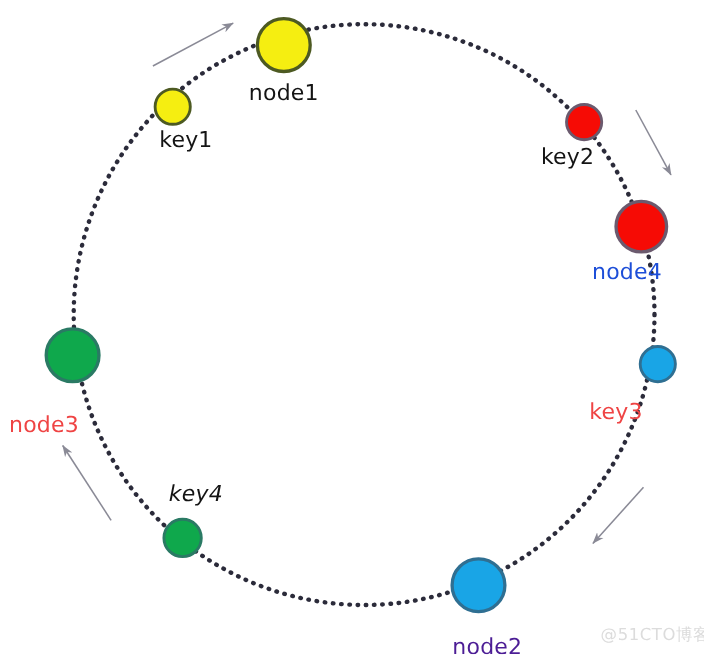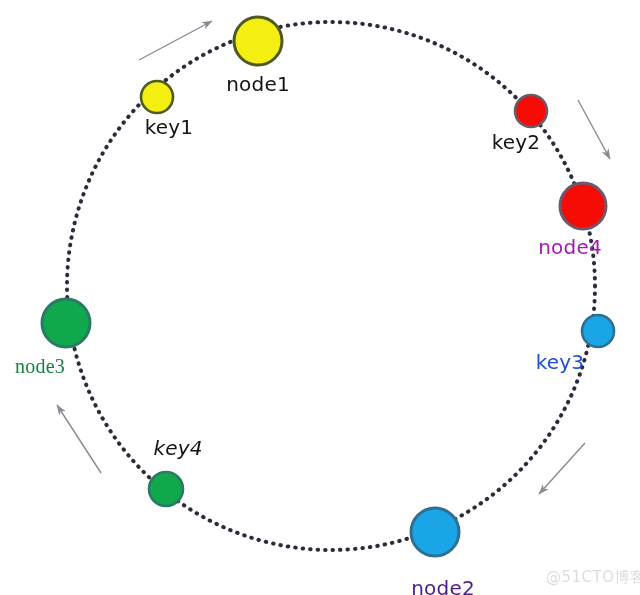--- a/index.html
+++ b/index.html
@@ -73,22 +73,22 @@
         <circle cx="435" cy="532" r="24" fill="#19a5e6" stroke="#2f6f92" stroke-width="3"></circle>
         <circle cx="166" cy="489" r="17" fill="#0fa84c" stroke="#2a7a64" stroke-width="2.6"></circle>
         <circle cx="66" cy="323" r="24" fill="#0fa84c" stroke="#2a7a64" stroke-width="3"></circle>
       </g>
   </svg>
 
   <div id="label-layer">
       <div class="node-label" style="left: 258px; top: 74px; color: rgb(20, 20, 20);">node1</div>
       <div class="node-label" style="left: 169px; top: 117px; color: rgb(20, 20, 20); text-align: right;">key1</div>
       <div class="node-label" style="left: 516px; top: 132px; color: rgb(20, 20, 20); text-align: right;">key2</div>
-      <div class="node-label" style="left: 570px; top: 237px; color: #a21caf;">node4</div>
-      <div class="node-label" style="left: 560px; top: 352px; color: #1d4ed8;">key3</div>
+      <div class="node-label" style="left: 570px; top: 237px; color: #1d4ed8;">node4</div>
+      <div class="node-label" style="left: 560px; top: 364px; color: #ef4444;">key3</div>
       <div class="node-label" style="left: 443px; top: 578px; color: #4c1d95;">node2</div>
       <div class="node-label" style="left: 178px; top: 438px; color: rgb(20, 20, 20); font-style: italic;">key4</div>
-      <div class="node-label" style="left: 40px; top: 356px; color: #15803d; font-family: Liberation Serif, serif;">node3</div>
+      <div class="node-label" style="left: 40px; top: 376px; color: #ef4444;">node3</div>
     </div>
 
   <div class="watermark" style="left: 546px; top: 570px; color: rgb(220, 220, 220);">@51CTO博客</div>
 
 </div>
 
 </body></html>

